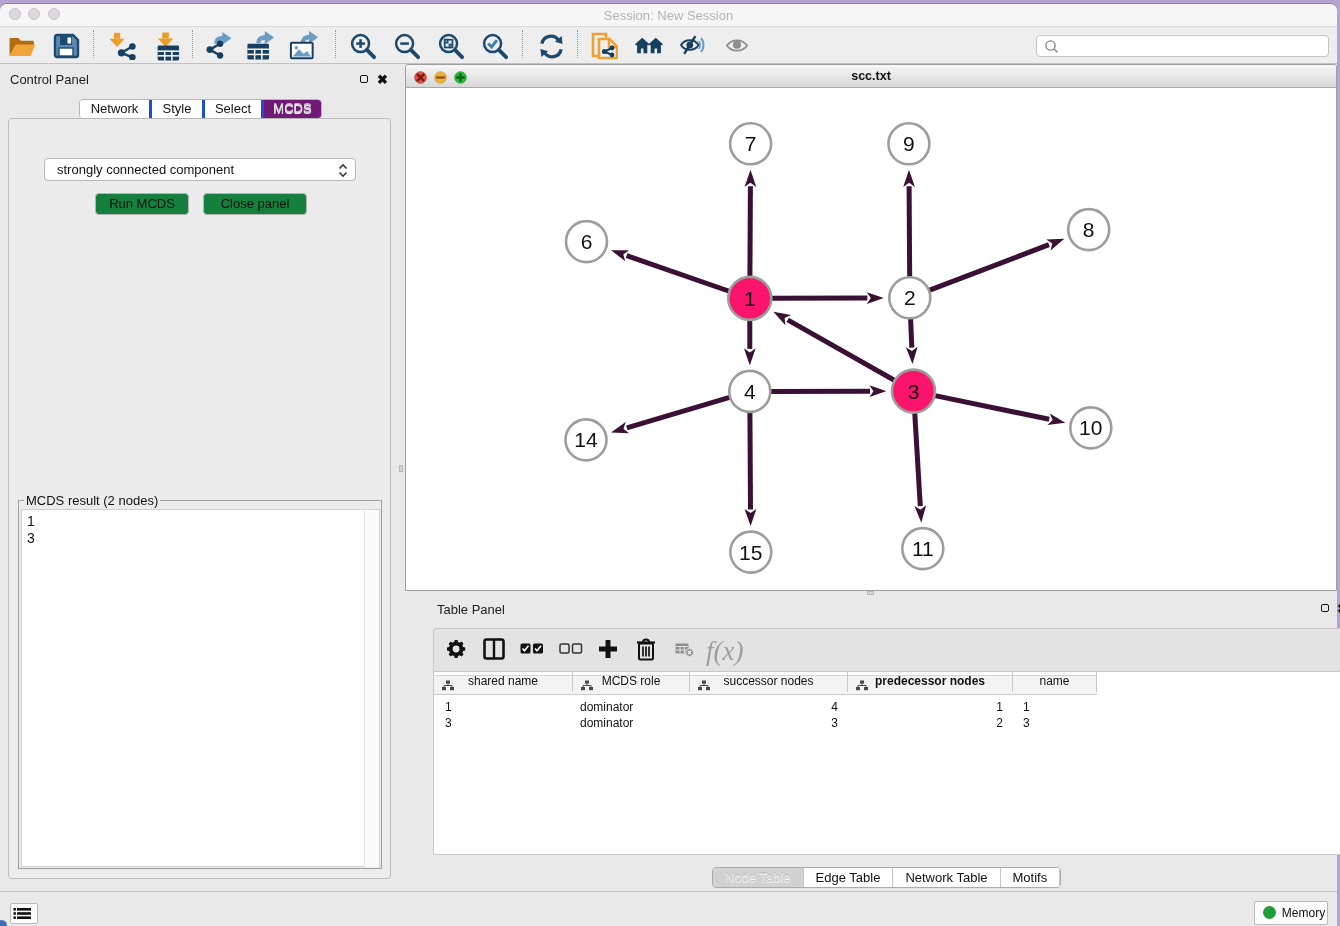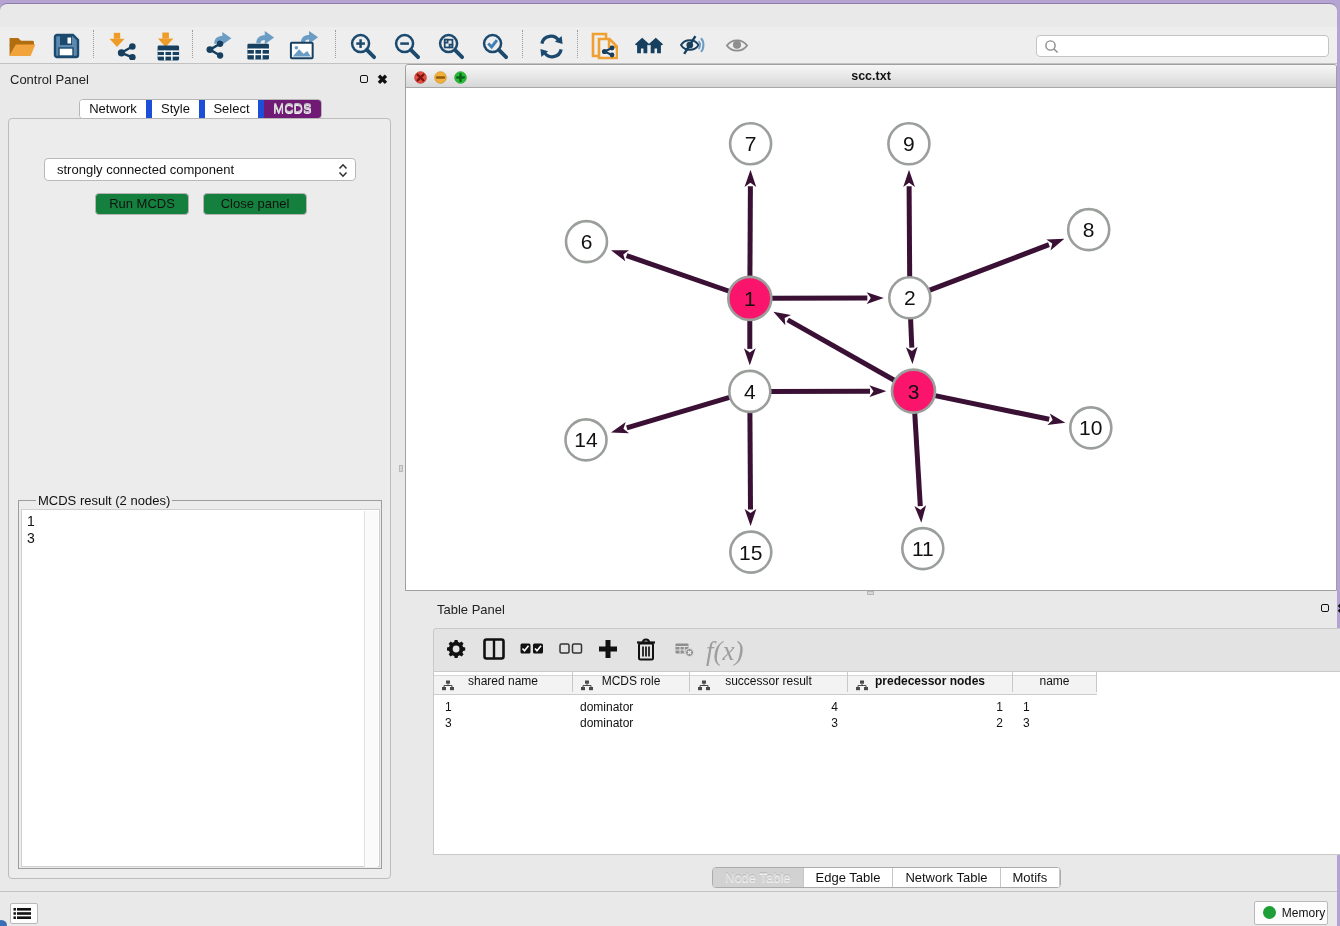--- a/index.html
+++ b/index.html
@@ -26,38 +26,38 @@
             background:#fff; border:1px solid #c4c4c4; border-radius:4px; }
   
   .cpanel { position:absolute; left:0; top:60px; width:398px; height:827px; }
   .ptitle { position:absolute; font-size:13px; color:#222; }
   .pbtn-sq { position:absolute; width:8px; height:8px; border:1.5px solid #111; border-radius:2px; }
   .pbtn-x { position:absolute; font-size:13px; font-weight:bold; color:#111; line-height:9px; }
   .tabwrap { position:absolute; left:79px; top:35px; width:243px; height:20px;
              border:1px solid #b6b6b6; border-radius:4px; overflow:hidden;
              background:#fff; display:flex; }
   .tabwrap .tab { font-size:13px; text-align:center; line-height:18px;
-                  color:#111; border-right:6px solid #1d4ed8; background:#fff; }
+                  color:#111; border-right:3px solid #1d4ed8; background:#fff; }
   .tabwrap .tab.sel { background:#701a75; color:#dbdbdb; border-right:none;
                       text-shadow:0 1px 0 #f2f2f2, 0 -1px 0 #bdbdbd; }
   .cpbody { position:absolute; left:8px; top:54px; width:383px; height:761px;
             background:#ececec; border:1px solid #bcbcbc; border-radius:4px; }
   .optlabel { position:absolute; left:0; top:20px; width:100%; text-align:center;
               font-size:13px; color:#111; }
   .combo { position:absolute; left:36px; top:42px; width:312px; height:23px;
            background:#fff; border:1px solid #b9b9b9; border-radius:4px;
            font-size:13px; color:#111; line-height:21px; padding-left:12px; }
   .combo svg { position:absolute; right:5px; top:3px; }
   .btn { position:absolute; top:76px; height:22px; background:#15803d;
          border:1px solid #b4b4b4; border-radius:4px; font-size:13px; color:#111;
          text-align:center; line-height:20px; }
   .fieldset { position:absolute; left:10px; top:382px; width:364px; height:369px;
               border:1px solid #9d9d9d; }
   .legend { position:absolute; left:5px; top:-8px; background:#ececec;
-            font-size:13px; color:#111; padding:0 2px;margin-left:12px; }
+            font-size:13px; color:#111; padding:0 2px; }
   .resultbox { position:absolute; left:2px; top:8px; width:359px; height:358px;
                background:#fff; border:1px solid #d0d0d0; font-size:14px; color:#111;
                line-height:16.5px; padding:3px 0 0 5px; }
   .vscroll { position:absolute; right:1px; top:1px; width:14px; height:356px;
              background:#fafafa; border-left:1px solid #e0e0e0; }
   
   .netframe { position:absolute; left:405px; top:60px; width:932px; height:527px;
               border:1px solid #9f9f9f; border-radius:3px 3px 0 0; background:#fff; }
   .nettitle { position:absolute; left:0; top:0; width:100%; height:23px;
               background:linear-gradient(#f7f7f7,#d7d7d7);
@@ -88,20 +88,26 @@
              background:#fdfdfd; border:1px solid #b9b9b9; border-radius:2px; }
   .membtn { position:absolute; left:1254px; top:9px; width:74px; height:24px;
             background:#fdfdfd; border:1px solid #b9b9b9; border-radius:2px;
             font-size:12px; color:#111; text-align:center; line-height:22px;padding-left:6px; }
   .grip { position:absolute; background:#d6d6d6; border:1px solid #b9b9b9; }
 </style>
 </head>
 <body>
 <div class="win">
 
+  <div class="tbar">
+    <div class="tl" style="left:9px;"></div>
+    <div class="tl" style="left:28px;"></div>
+    <div class="tl" style="left:48px;"></div>
+    <div class="ttitle">Session: New Session</div>
+  </div>
 
   <div class="toolbar" id="toolbar">
     <div class="tsep" style="left:93px;"></div>
     <div class="tsep" style="left:192px;"></div>
     <div class="tsep" style="left:335px;"></div>
     <div class="tsep" style="left:522px;"></div>
     <div class="tsep" style="left:577px;"></div>
 
     <svg class="ticon" style="left:7px;top:9px" width="30" height="22" viewBox="0 0 30 23">
       <path d="M2,2 h9 l3,3 h12 a1.5,1.5 0 0 1 1.5,1.5 V10 H2 Z" fill="#b06e10"></path>
@@ -404,21 +410,21 @@
       <div style="position:absolute;left:272px;top:7px;font-family:'Liberation Serif',serif;font-style:italic;font-size:27px;color:#9e9e9e;">f(x)</div>
     </div>
     <div class="tablearea">
       <div class="thead" style="left:0; width:139px;"></div>
       <div class="thead" style="left:139px; width:117px;"></div>
       <div class="thead" style="left:256px; width:158px;"></div>
       <div class="thead" style="left:414px; width:165px;"></div>
       <div class="thead" style="left:579px; width:84px;"></div>
       <div class="thcell" style="left:0; width:139px;">shared name</div>
       <div class="thcell" style="left:139px; width:117px;">MCDS role</div>
-      <div class="thcell" style="left:256px; width:158px;">successor result</div>
+      <div class="thcell" style="left:256px; width:158px;">successor nodes</div>
       <div class="thcell" style="left:414px; width:165px;font-weight:bold;">predecessor nodes</div>
       <div class="thcell" style="left:579px; width:84px; border-right:1px solid #c9c9c9;">name</div>
       <svg class="hic" style="position:absolute;left:8px;top:8px" width="12" height="11" viewBox="0 0 12 11">
           <g fill="#4a4a4a">
             <rect x="4" y="0.5" width="4" height="3.2"></rect>
             <rect x="0" y="7" width="4" height="3.2"></rect>
             <rect x="8" y="7" width="4" height="3.2"></rect>
           </g>
           <path d="M6,3.7 V5.5 M2,7 V5.5 H10 V7" stroke="#4a4a4a" stroke-width="1" fill="none"></path>
         </svg>

